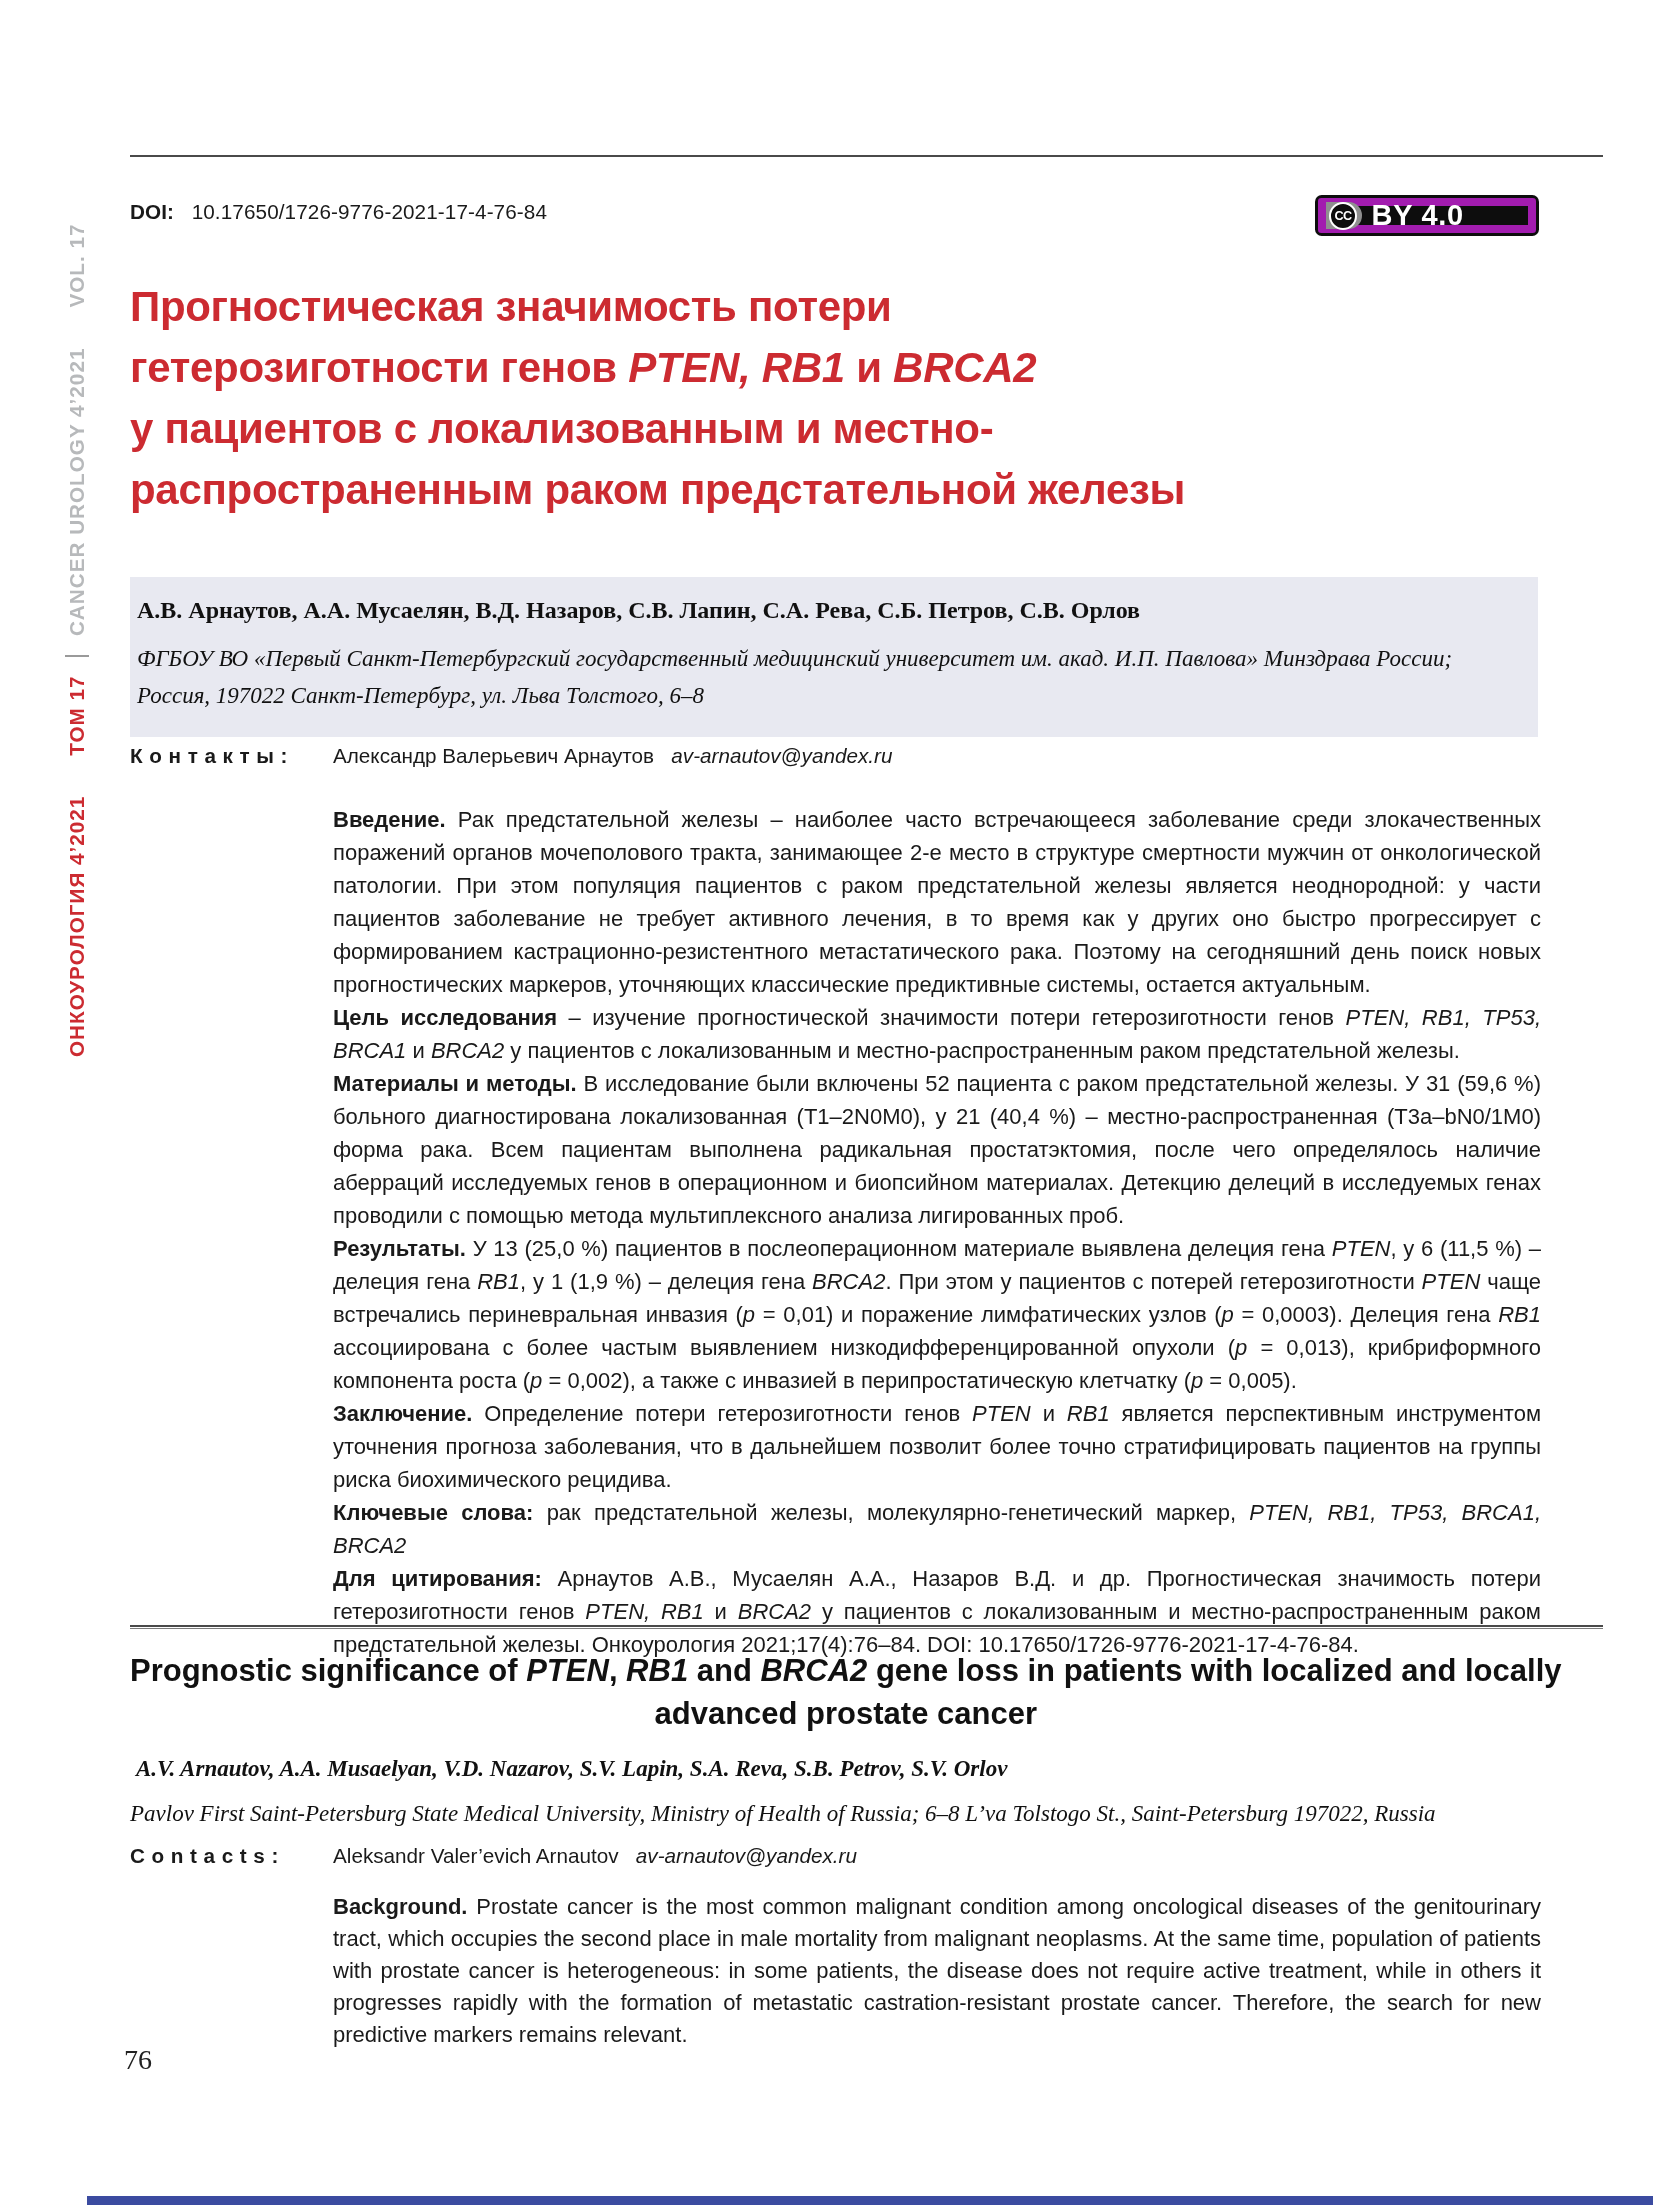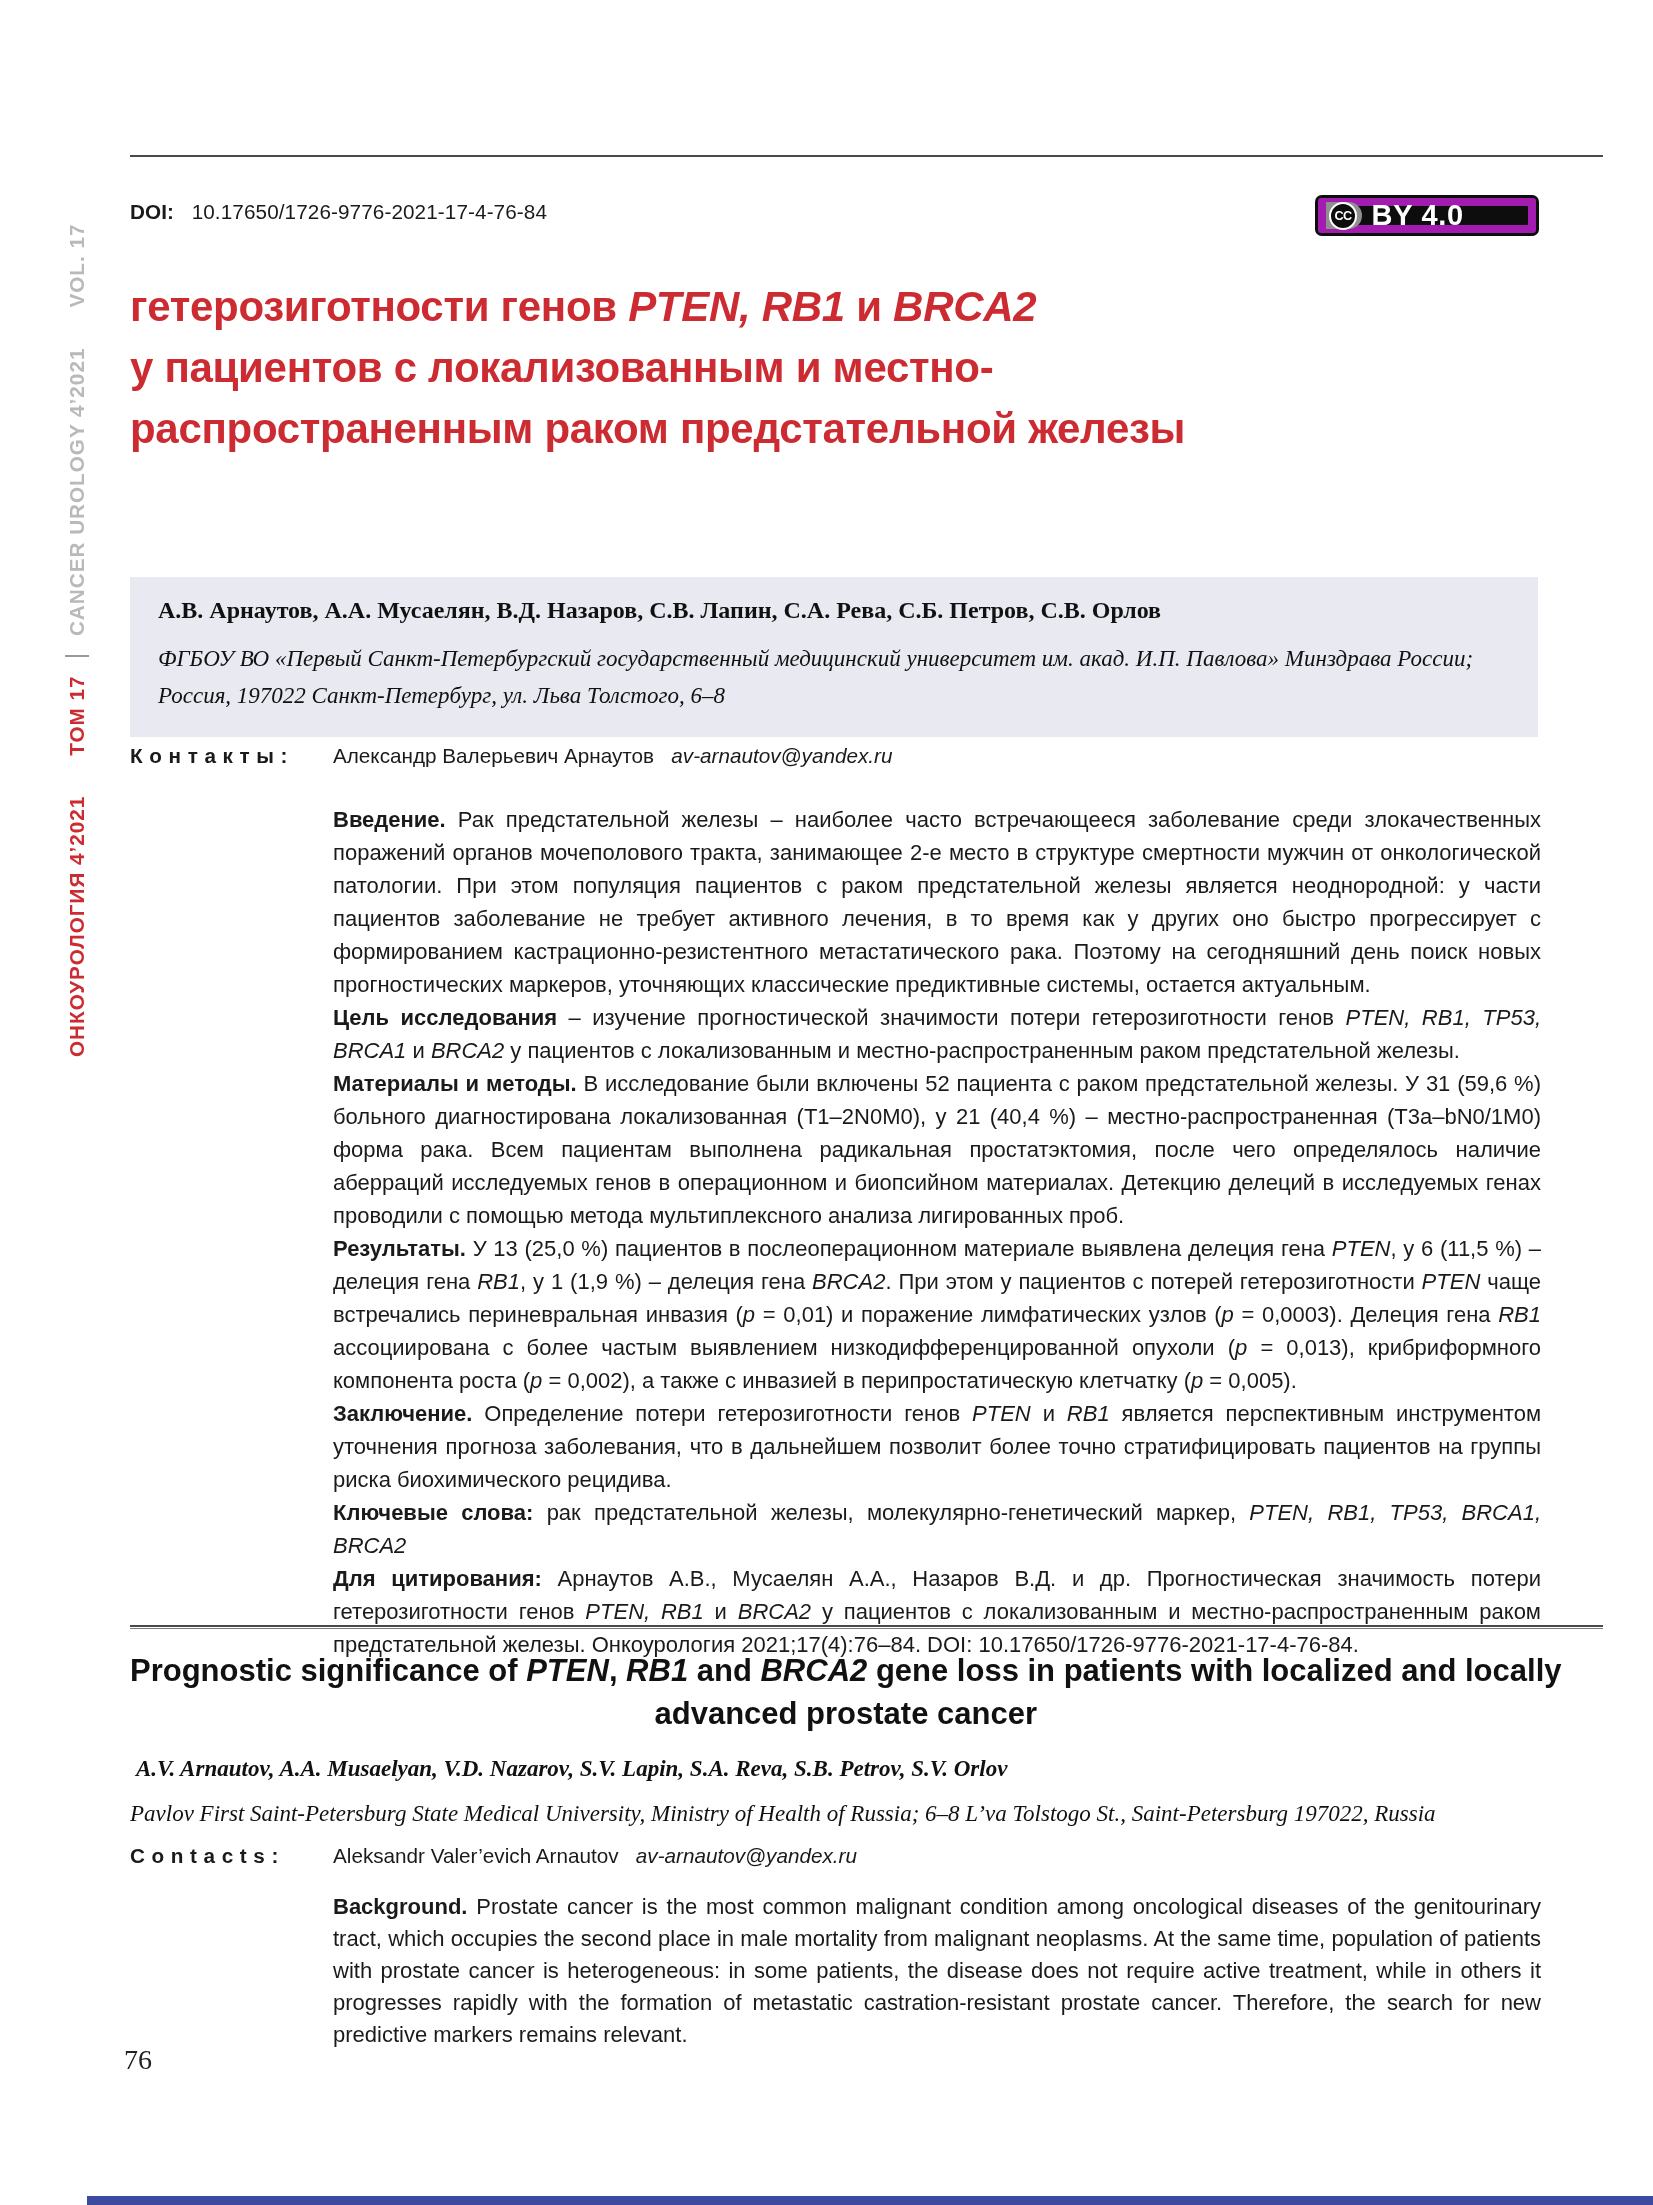--- a/index.html
+++ b/index.html
@@ -55,21 +55,21 @@
   .title-ru{
     position:absolute;left:130px;top:276px;
     color:#cc2b31;font-weight:bold;font-size:42px;line-height:61px;
     font-stretch:condensed;letter-spacing:-0.3px;
   }
   .title-ru .tline{white-space:nowrap;}
 
   
   .authors-box{
     position:absolute;left:130px;top:577px;width:1408px;box-sizing:border-box;
-    background:#e8e9f1;padding:20px 25px 23px 28px;
+    background:#e8e9f1;padding:20px 25px 23px 7px;
   }
   .authors-ru{
     font-family:"Liberation Serif",serif;font-weight:bold;font-size:24px;color:#111;
   }
   .affiliation-ru{
     margin-top:16px;font-family:"Liberation Serif",serif;font-style:italic;
     font-size:23px;line-height:37px;color:#111;width:1320px;
   }
 
   
@@ -171,20 +171,21 @@
   <div class="cc-badge">
     <div class="cc-inner">
       <span class="cc-circle-wrap">
         <span class="cc-circle">CC</span>
       </span>
       <span class="cc-text">BY 4.0</span>
     </div>
   </div>
 
   <h1 class="title-ru" style="margin:0;">
+    <div class="tline"><span>Прогностическая значимость потери</span></div>
     <div class="tline"><span>гетерозиготности генов </span><span class="si">PTEN, RB1</span><span> и </span><span class="si">BRCA2</span></div>
     <div class="tline"><span>у пациентов с локализованным и местно-</span></div>
     <div class="tline"><span>распространенным раком предстательной железы</span></div>
   </h1>
 
   <div class="authors-box">
     <div class="authors-ru">А.В. Арнаутов, А.А. Мусаелян, В.Д. Назаров, С.В. Лапин, С.А. Рева, С.Б. Петров, С.В. Орлов</div>
     <div class="affiliation-ru">ФГБОУ ВО «Первый Санкт-Петербургский государственный медицинский университет им. акад. И.П. Павлова» Минздрава России; Россия, 197022 Санкт-Петербург, ул. Льва Толстого, 6–8</div>
   </div>
 

